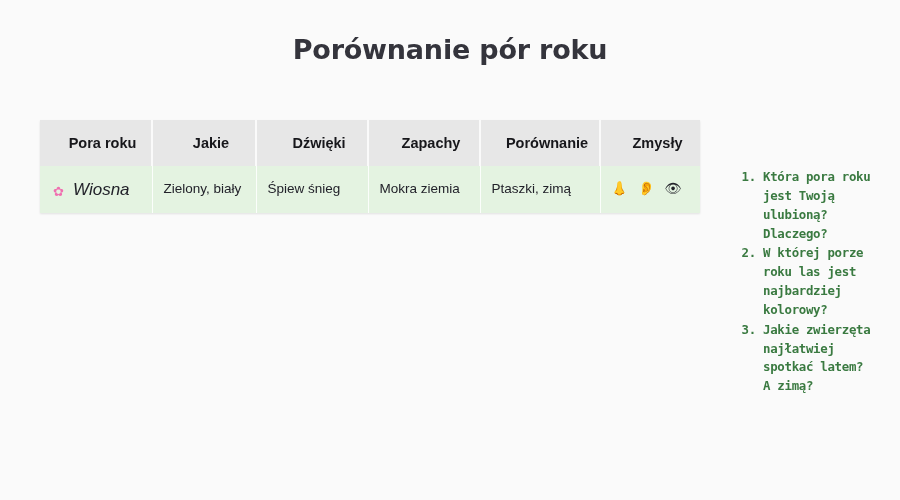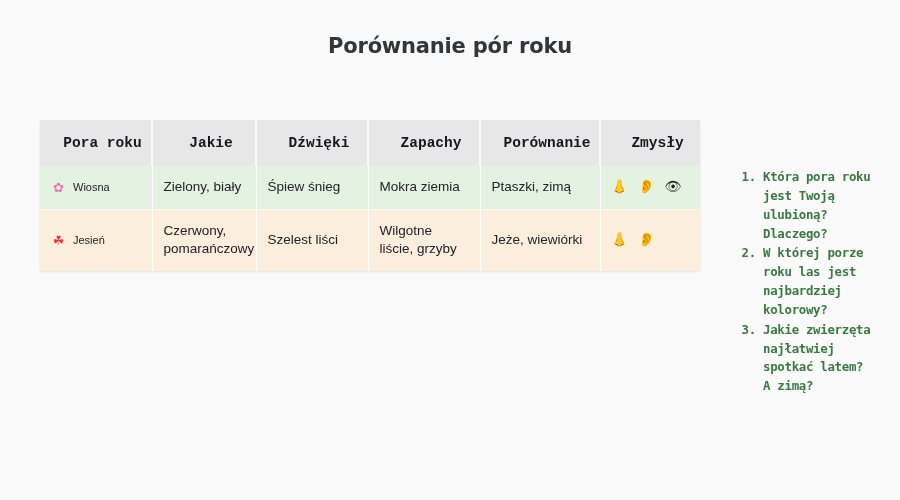--- a/index.html
+++ b/index.html
@@ -22,21 +22,21 @@
     box-sizing: border-box;
   }
 
   .slide-title {
     position: absolute;
     top: 34px;
     left: 0;
     width: 900px;
     text-align: center;
     font-family: "DejaVu Sans", sans-serif;
-    font-size: 21px;
+    font-size: 27px;
     font-weight: bold;
     letter-spacing: -0.2px;
     color: #34343c;
   }
 
   
   .table-wrap {
     position: absolute;
     left: 40px;
     top: 120px;
@@ -53,21 +53,21 @@
   table.compare col.c0 { width: 112px; }
   table.compare col.c1 { width: 104px; }
   table.compare col.c2 { width: 112px; }
   table.compare col.c3 { width: 112px; }
   table.compare col.c4 { width: 120px; }
   table.compare col.c5 { width: 100px; }
 
   table.compare thead th {
     background: #e7e7e7;
     color: #17171b;
-    font-family: Liberation Mono, monospace;
+    font-family: Liberation Sans, sans-serif;
     font-size: 14.5px;
     font-weight: bold;
     text-align: center;
     padding: 15px 6px 15px 20px;
     border-right: 2px solid #fafafa;
     white-space: nowrap;
   }
   table.compare thead th:last-child { border-right: none; }
 
   table.compare tbody td {
@@ -90,21 +90,22 @@
     display: inline-block;
     width: 15px;
     font-size: 13px;
     line-height: 1;
     margin-right: 7px;
     vertical-align: -1px;
     text-align: center;
   }
   .season-name {
     display: inline-block;
-    font-size: 11px;
+    font-size: 17px;
+    font-style: italic;
   }
 
   .senses {
     letter-spacing: 3px;
     font-size: 13px;
     line-height: 1;
     white-space: nowrap;
   }
 
   
@@ -169,30 +170,20 @@
             <span class="season-icon" style="color:#f06fb0">✿</span><span class="season-name">Wiosna</span>
           </td>
           <td>Zielony, biały</td>
           <td>Śpiew śnieg</td>
           <td>Mokra ziemia</td>
           <td>Ptaszki, zimą</td>
           <td class="senses">👃 👂 👁</td>
         </tr>
 
 
-        <tr class="row-autumn">
-          <td class="season-cell">
-            <span class="season-icon" style="color:#e03b3b">☘</span><span class="season-name">Jesień</span>
-          </td>
-          <td>Czerwony, pomarańczowy</td>
-          <td>Szelest liści</td>
-          <td>Wilgotne liście, grzyby</td>
-          <td>Jeże, wiewiórki</td>
-          <td class="senses">👃 👂</td>
-        </tr>
 
 
       </tbody>
     </table>
   </div>
 
   <div class="questions">
     <ol>
       <li>Która pora roku jest Twoją ulubioną? Dlaczego?</li>
       <li>W której porze roku las jest najbardziej kolorowy?</li>

